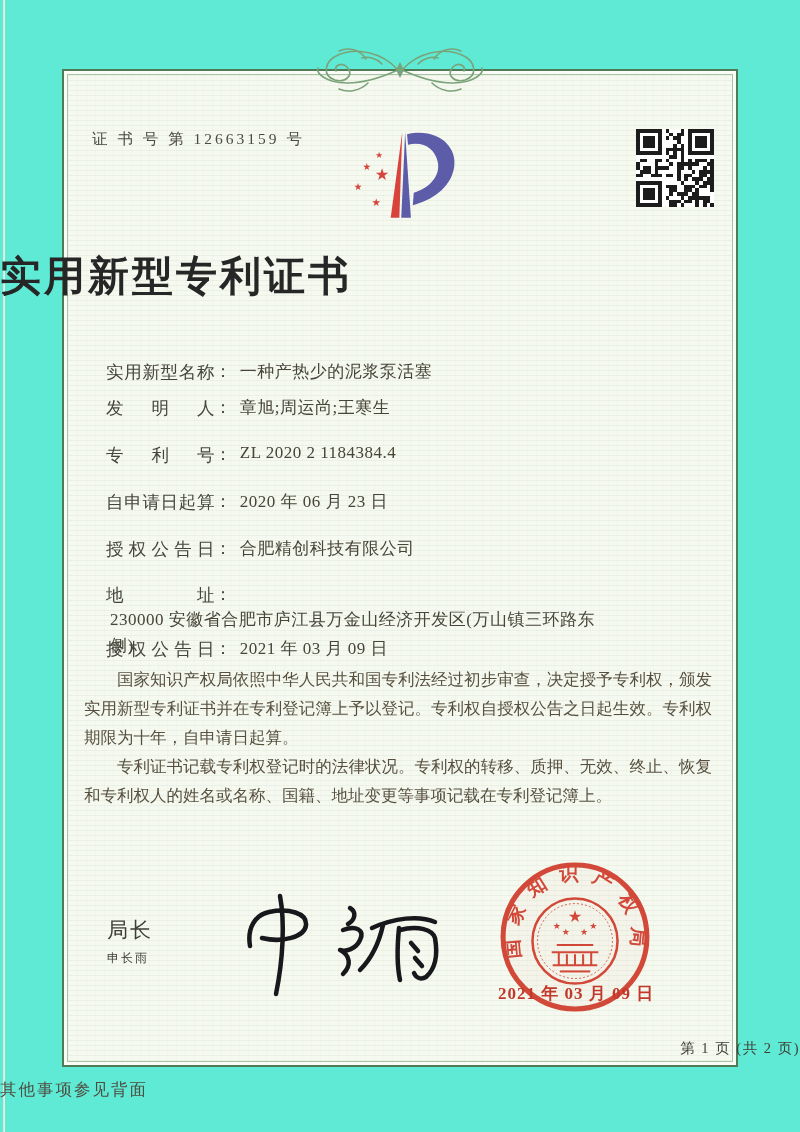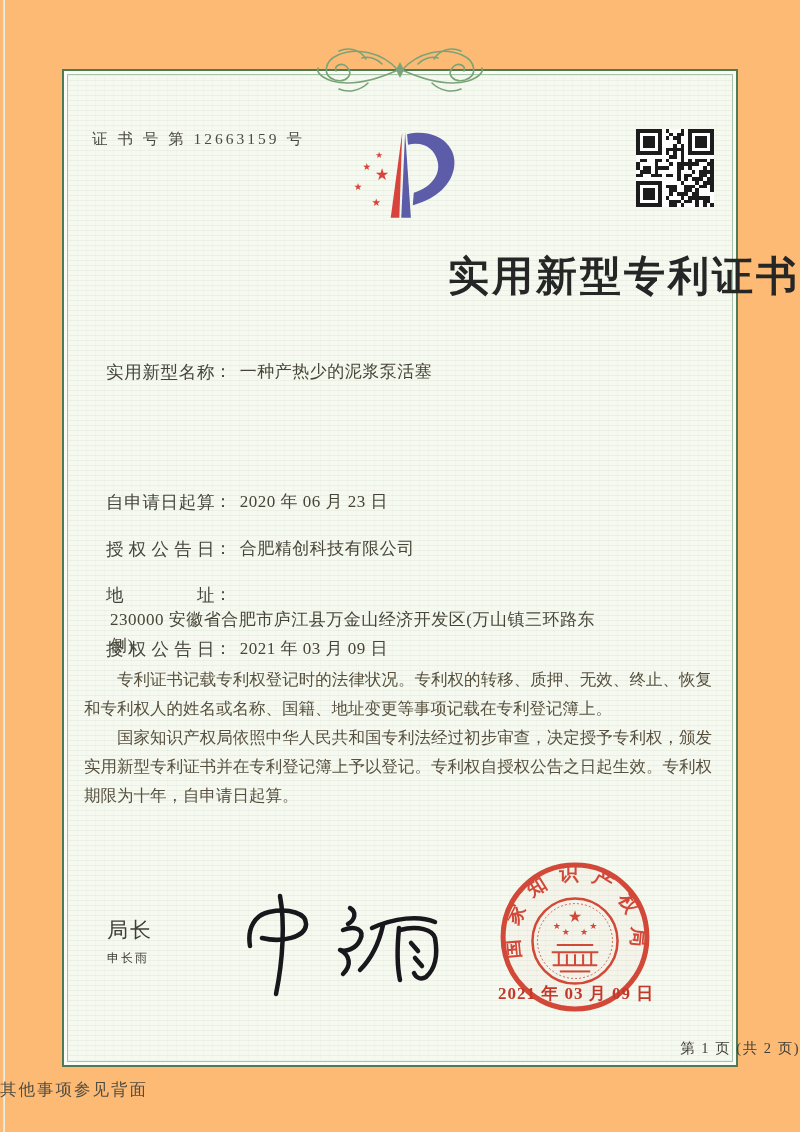--- a/index.html
+++ b/index.html
@@ -1,30 +1,30 @@
 <!DOCTYPE html>
 <html><head>
 <meta charset="utf-8">
 <style>
   html,body{margin:0;padding:0;}
   body{width:800px;height:1132px;background:#ffffff;font-family:"Liberation Serif",serif;}
-  .page{position:relative;width:800px;height:1132px;background:#fdba74;overflow:hidden;}
+  .page{position:relative;width:800px;height:1132px;background:#5eead4;overflow:hidden;}
   .page-edge{position:absolute;left:3px;top:0;width:2px;height:1132px;background:linear-gradient(90deg,#d9e2d4,#eef2ea);}
   
   .frame-outer{position:absolute;left:62px;top:69px;width:676px;height:998px;border:2.5px solid #4e7b56;box-sizing:border-box;background:#fbfcf7;}
   .frame-inner{position:absolute;left:3px;top:3px;right:3px;bottom:3px;border:1.5px solid #a6c5a6;
     background-color:#f6f9f0;
     background-image:repeating-linear-gradient(0deg, rgba(130,170,125,0.10) 0 1px, transparent 1px 5px),
                      repeating-linear-gradient(90deg, rgba(130,170,125,0.045) 0 1px, transparent 1px 9px);}
   .flourish{position:absolute;left:270px;top:38px;width:260px;height:64px;}
   
   .cert-number{position:absolute;left:92px;top:129px;font-size:15.5px;letter-spacing:3px;color:#4b4a42;}
   .logo{position:absolute;left:336px;top:113px;width:144px;height:124px;}
   .qr{position:absolute;left:636px;top:129px;width:78px;height:78px;}
-  .title{position:absolute;left:0;top:249px;width:800px;text-align:right;font-size:41px;font-weight:bold;letter-spacing:3px;color:#262626;}
+  .title{position:absolute;left:0;top:249px;width:800px;text-align:left;font-size:41px;font-weight:bold;letter-spacing:3px;color:#262626;}
   .field-row{position:absolute;left:106px;width:620px;font-size:17px;color:#474538;}
   .flabel{display:inline-block;width:6.2em;text-align:justify;text-align-last:justify;font-size:17.5px;color:#45443d;vertical-align:top;}
   .colon{display:inline-block;vertical-align:top;color:#45443d;}
   .fvalue{display:inline-block;vertical-align:top;padding-left:4px;color:#474538;letter-spacing:0.5px;}
   .fvalue.wrap{width:505px;line-height:1.55;}
   .cell2{position:absolute;left:289px;top:0;}
   .paragraphs{position:absolute;left:84px;top:666px;width:628px;font-size:16.5px;line-height:1.75;color:#57503f;text-align:justify;}
   .paragraphs p{margin:0;text-indent:2em;}
   .signer-title{position:absolute;left:107px;top:916px;font-size:21px;color:#3e3d36;letter-spacing:2px;}
   .signer-name{position:absolute;left:107px;top:950px;font-size:12px;color:#3e3d36;letter-spacing:2px;}
@@ -222,40 +222,48 @@
         </g>
     </g>
   </svg>
 
   <div class="title">实用新型专利证书</div>
 
   <div class="field-row" style="top:360px">
     <span class="flabel">实用新型名称</span><span class="colon">：</span>
     <span class="fvalue">一种产热少的泥浆泵活塞</span>
   </div>
+  <div class="field-row" style="top:396px">
+    <span class="flabel">发明人</span><span class="colon">：</span>
+    <span class="fvalue">章旭;周运尚;王寒生</span>
+  </div>
+  <div class="field-row" style="top:443px">
+    <span class="flabel">专利号</span><span class="colon">：</span>
+    <span class="fvalue">ZL 2020 2 1184384.4</span>
+  </div>
   <div class="field-row" style="top:490px">
     <span class="flabel">自申请日起算</span><span class="colon">：</span>
     <span class="fvalue">2020 年 06 月 23 日</span>
   </div>
   <div class="field-row" style="top:537px">
     <span class="flabel">授权公告日</span><span class="colon">：</span>
     <span class="fvalue">合肥精创科技有限公司</span>
   </div>
   <div class="field-row" style="top:583px">
     <span class="flabel">地址</span><span class="colon">：</span>
     <span class="fvalue wrap">230000 安徽省合肥市庐江县万金山经济开发区(万山镇三环路东侧)</span>
   </div>
   <div class="field-row" style="top:637px">
     <span class="flabel">授权公告日</span><span class="colon">：</span>
     <span class="fvalue">2021 年 03 月 09 日</span>
   </div>
 
   <div class="paragraphs">
+    <p>国家知识产权局依照中华人民共和国专利法经过初步审查，决定授予专利权，颁发实用新型专利证书并在专利登记簿上予以登记。专利权自授权公告之日起生效。专利权期限为十年，自申请日起算。</p>
     <p>专利证书记载专利权登记时的法律状况。专利权的转移、质押、无效、终止、恢复和专利权人的姓名或名称、国籍、地址变更等事项记载在专利登记簿上。</p>
-    <p>国家知识产权局依照中华人民共和国专利法经过初步审查，决定授予专利权，颁发实用新型专利证书并在专利登记簿上予以登记。专利权自授权公告之日起生效。专利权期限为十年，自申请日起算。</p>
   </div>
 
   <div class="signer-title">局长</div>
   <div class="signer-name">申长雨</div>
 
   <svg class="signature" viewBox="0 0 225 120">
     <g fill="none" stroke="#17171c" stroke-width="4.5" stroke-linecap="round" stroke-linejoin="round">
       <path d="M28,66 C25,48 33,35 47,32 C67,28 85,33 84,45 C83,57 60,63 40,58"></path>
       <path d="M58,16 C63,42 61,80 54,114"></path>
       <path d="M128,28 C135,32 133,40 126,44"></path>

